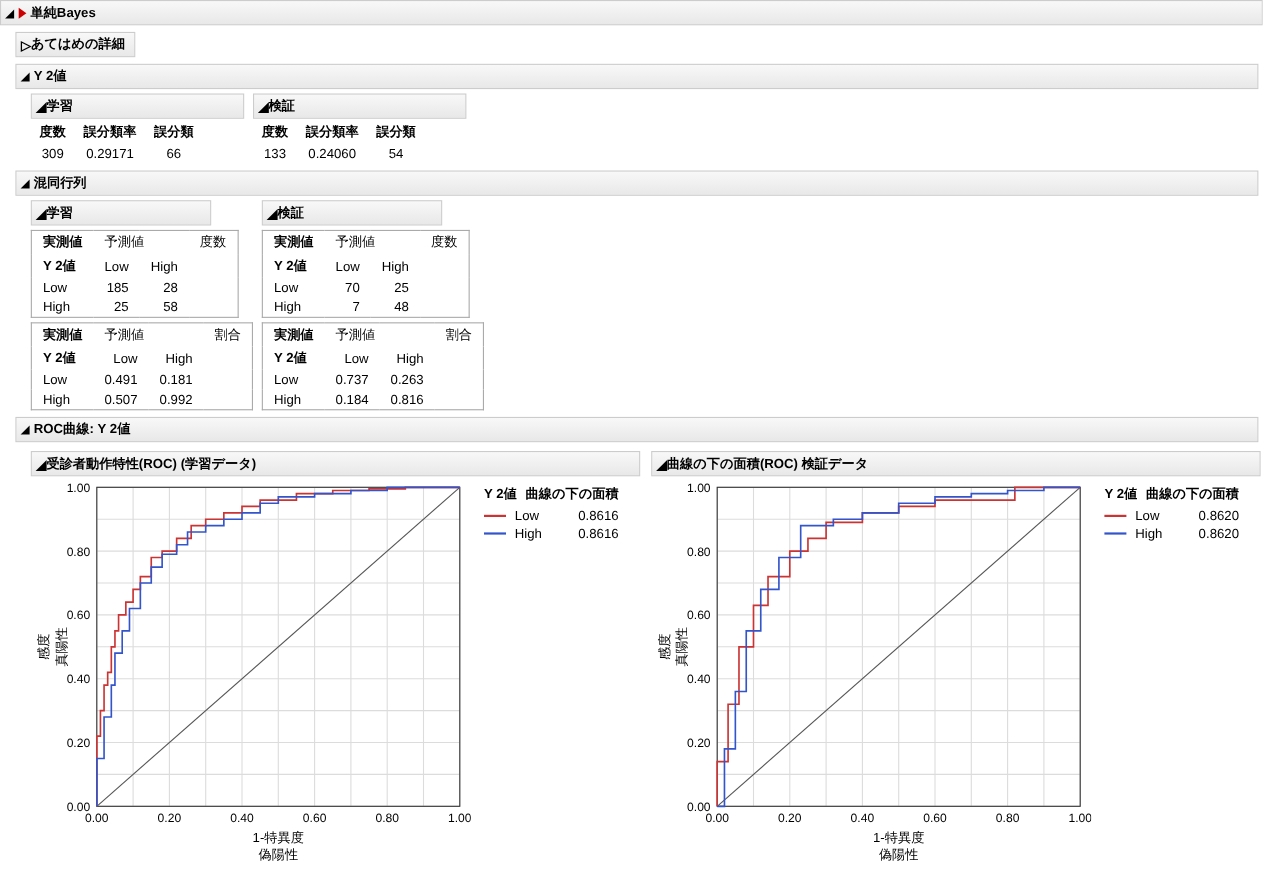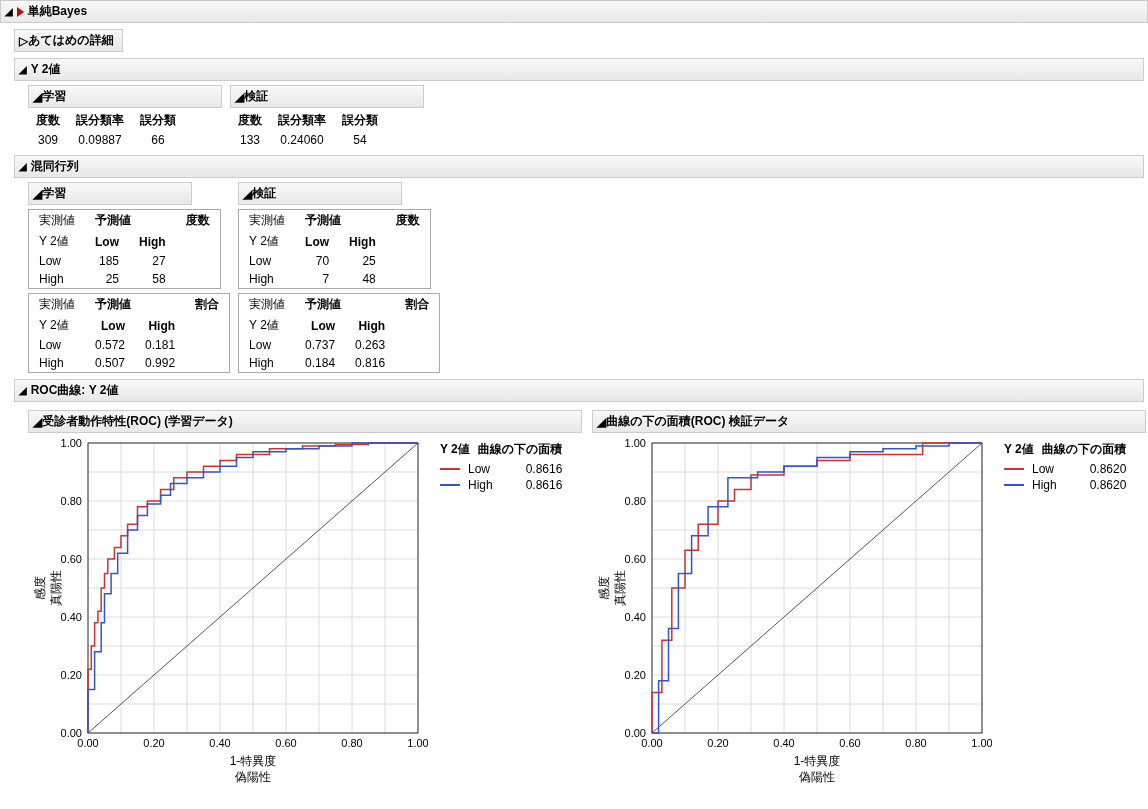--- a/index.html
+++ b/index.html
@@ -8,22 +8,22 @@
 .red-tri{display:inline-block;width:0;height:0;border-top:5px solid transparent;border-bottom:5px solid transparent;border-left:7px solid #c00;margin-right:4px}
 .indent{margin-left:14px}
 .sub-head{display:inline-flex;align-items:center;background:linear-gradient(#f8f8f8,#e8e8e8);border:1px solid #ccc;padding:2px 8px 2px 4px;font-weight:bold;cursor:pointer;margin-top:4px}
 .row-flex{display:flex;gap:8px}
 table{border-collapse:collapse;font-size:12px}
 table.stats{margin-top:2px}
 table.stats th{font-weight:bold;text-align:right;padding:2px 8px}
 table.stats td{text-align:center;padding:2px 8px}
 table.conf{border:1px solid #aaa;margin-top:4px}
 table.conf th,table.conf td{padding:2px 10px;text-align:right;border:none}
-table.conf .hdr{font-weight:bold}
-table.conf .lbl{text-align:left;font-weight:normal}
+table.conf .hdr{font-weight:normal}
+table.conf .lbl{text-align:left;font-weight:bold}
 table.conf .lbl2{text-align:left}
 .vdiv{border-left:1px solid #aaa}
 .charts-row{display:flex;gap:10px;margin-top:4px}
 .chart-block{display:flex;align-items:flex-start}
 .legend{margin-left:12px;margin-top:8px;font-size:12px}
 .legend .leg-head{display:flex;gap:8px;font-weight:bold;margin-bottom:4px}
 .legend .leg-row{display:flex;align-items:center;gap:8px;margin:2px 0}
 .legend .swatch{display:inline-block;width:20px;height:0;border-top:2px solid}
 svg text{font-size:11px;font-family:Arial,sans-serif}
 .axis-label{font-size:12px}
@@ -58,21 +58,21 @@
         </div>
         <table class="stats">
           <tbody>
               <tr>
                 <th>度数</th>
                 <th>誤分類率</th>
                 <th>誤分類</th>
               </tr>
           <tr>
                 <td>309</td>
-                <td>0.09887</td>
+                <td>0.29171</td>
                 <td>66</td>
               </tr>
         </tbody>
           </table>
       </div>
       <div>
         <div class="sub-head" style="width:180px">
           <span class="tri">◢</span>
           <span>検証</span>
         </div>
@@ -116,21 +116,21 @@
               </tr>
           <tr>
                 <td class="lbl">Y 2値</td>
                 <td class="hdr vdiv">Low</td>
                 <td class="hdr">High</td>
                 <td></td>
               </tr>
           <tr>
                 <td class="lbl2">Low</td>
                 <td class="vdiv">185</td>
-                <td>27</td>
+                <td>28</td>
                 <td></td>
               </tr>
           <tr>
                 <td class="lbl2">High</td>
                 <td class="vdiv">25</td>
                 <td>58</td>
                 <td></td>
               </tr>
         </tbody>
           </table>
@@ -142,21 +142,21 @@
                 <td class="hdr">割合</td>
               </tr>
           <tr>
                 <td class="lbl">Y 2値</td>
                 <td class="hdr vdiv">Low</td>
                 <td class="hdr">High</td>
                 <td></td>
               </tr>
           <tr>
                 <td class="lbl2">Low</td>
-                <td class="vdiv">0.572</td>
+                <td class="vdiv">0.491</td>
                 <td>0.181</td>
                 <td></td>
               </tr>
           <tr>
                 <td class="lbl2">High</td>
                 <td class="vdiv">0.507</td>
                 <td>0.992</td>
                 <td></td>
               </tr>
         </tbody>

